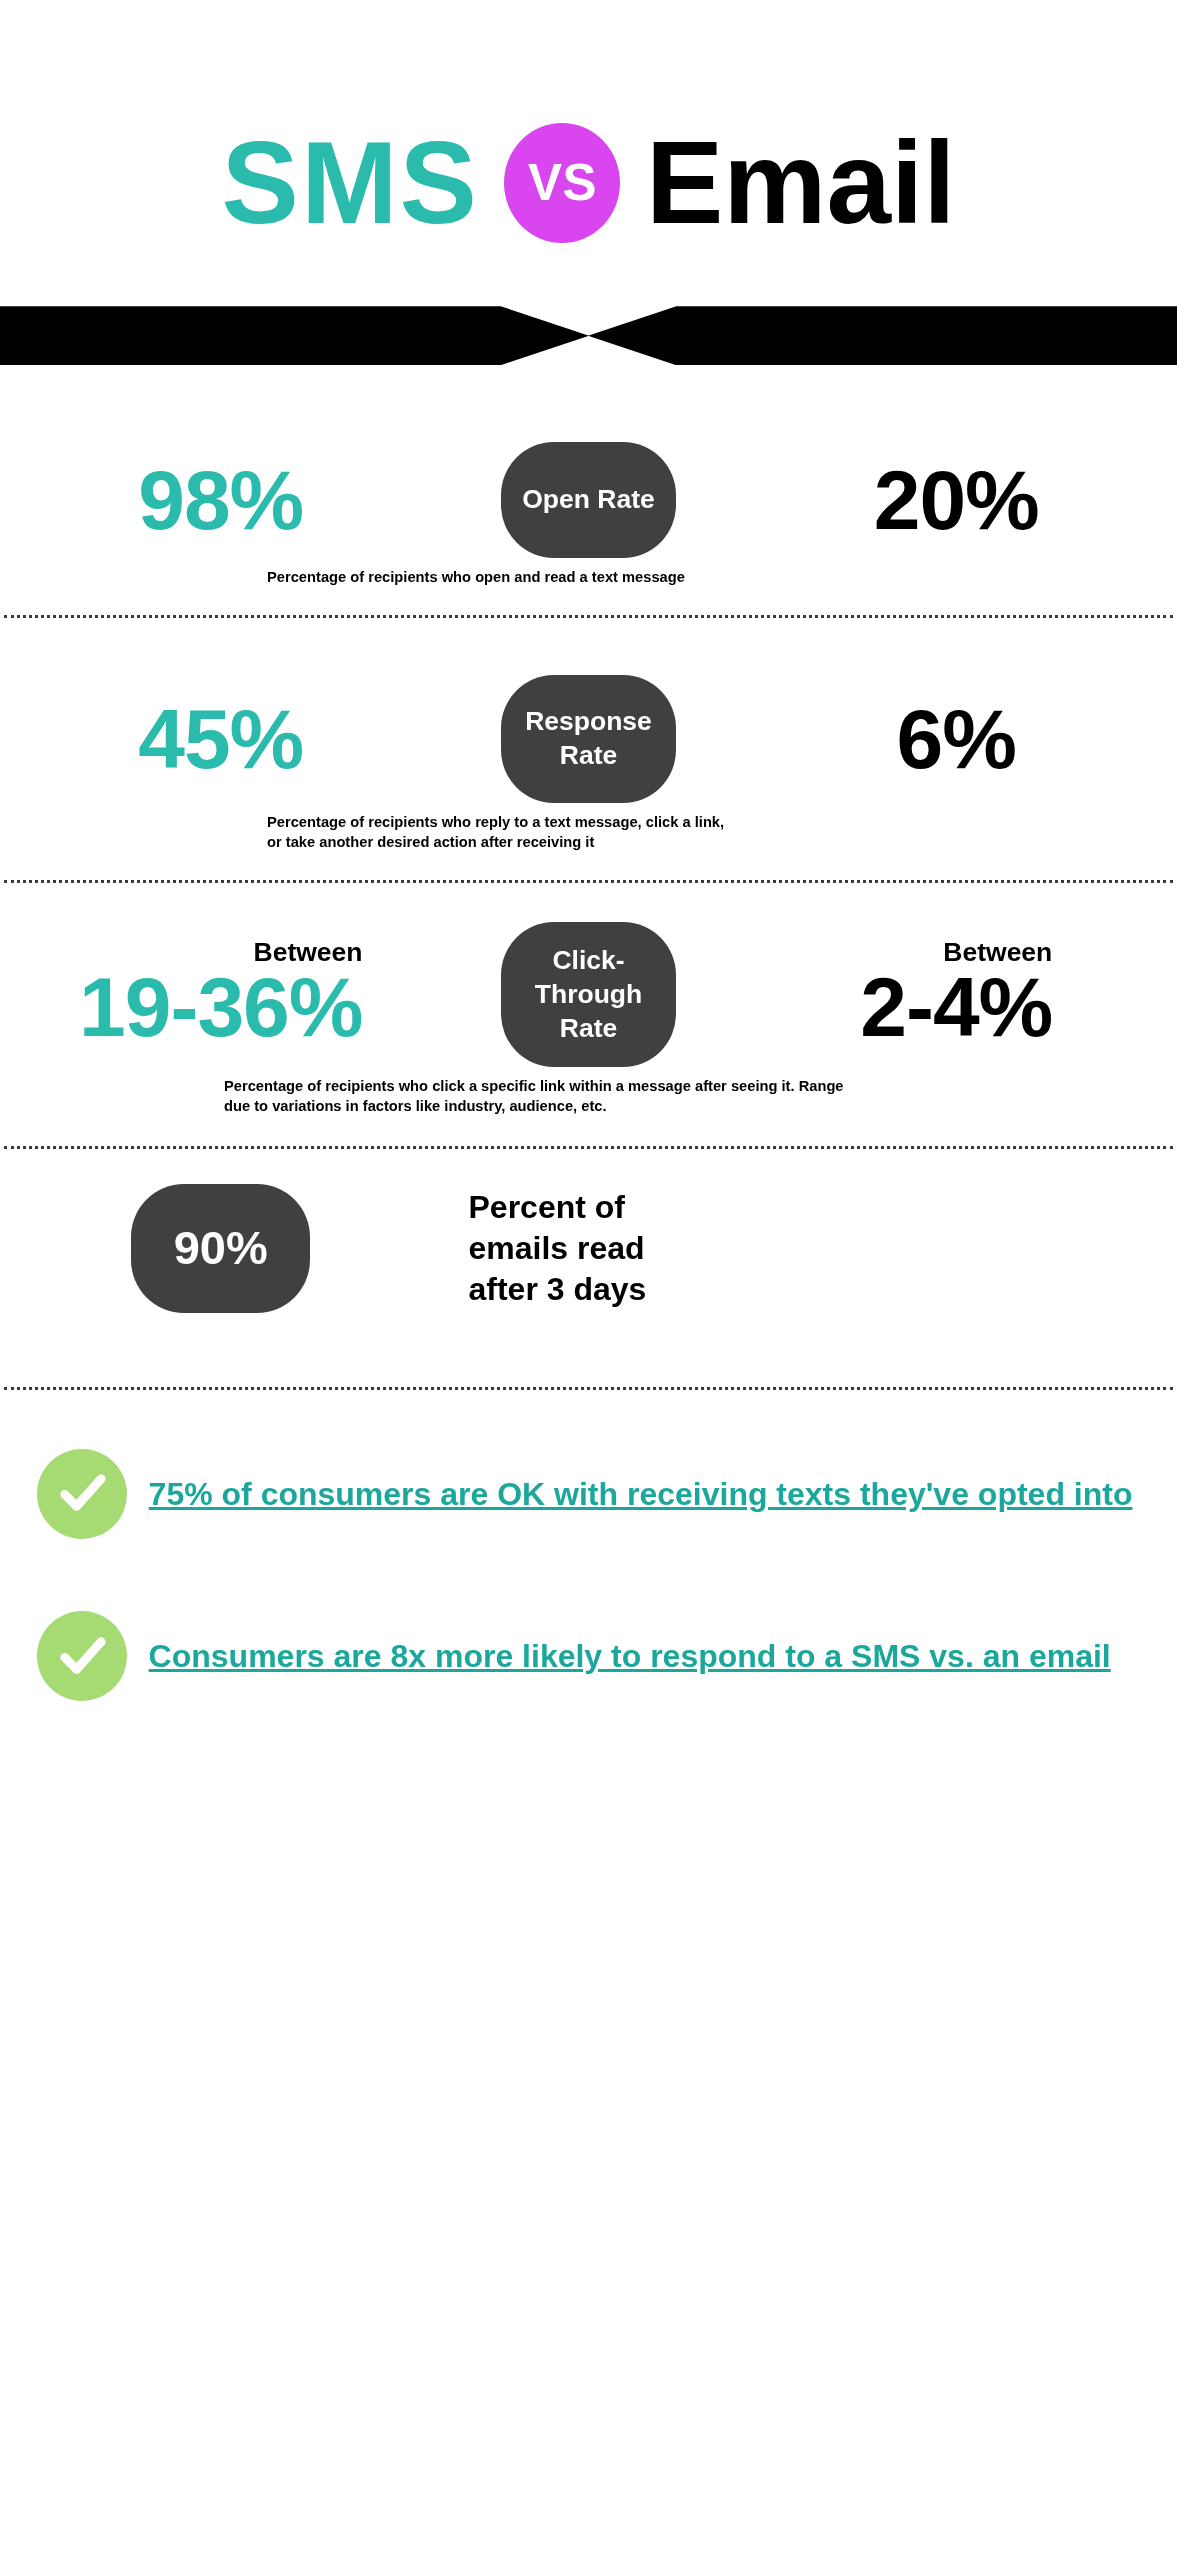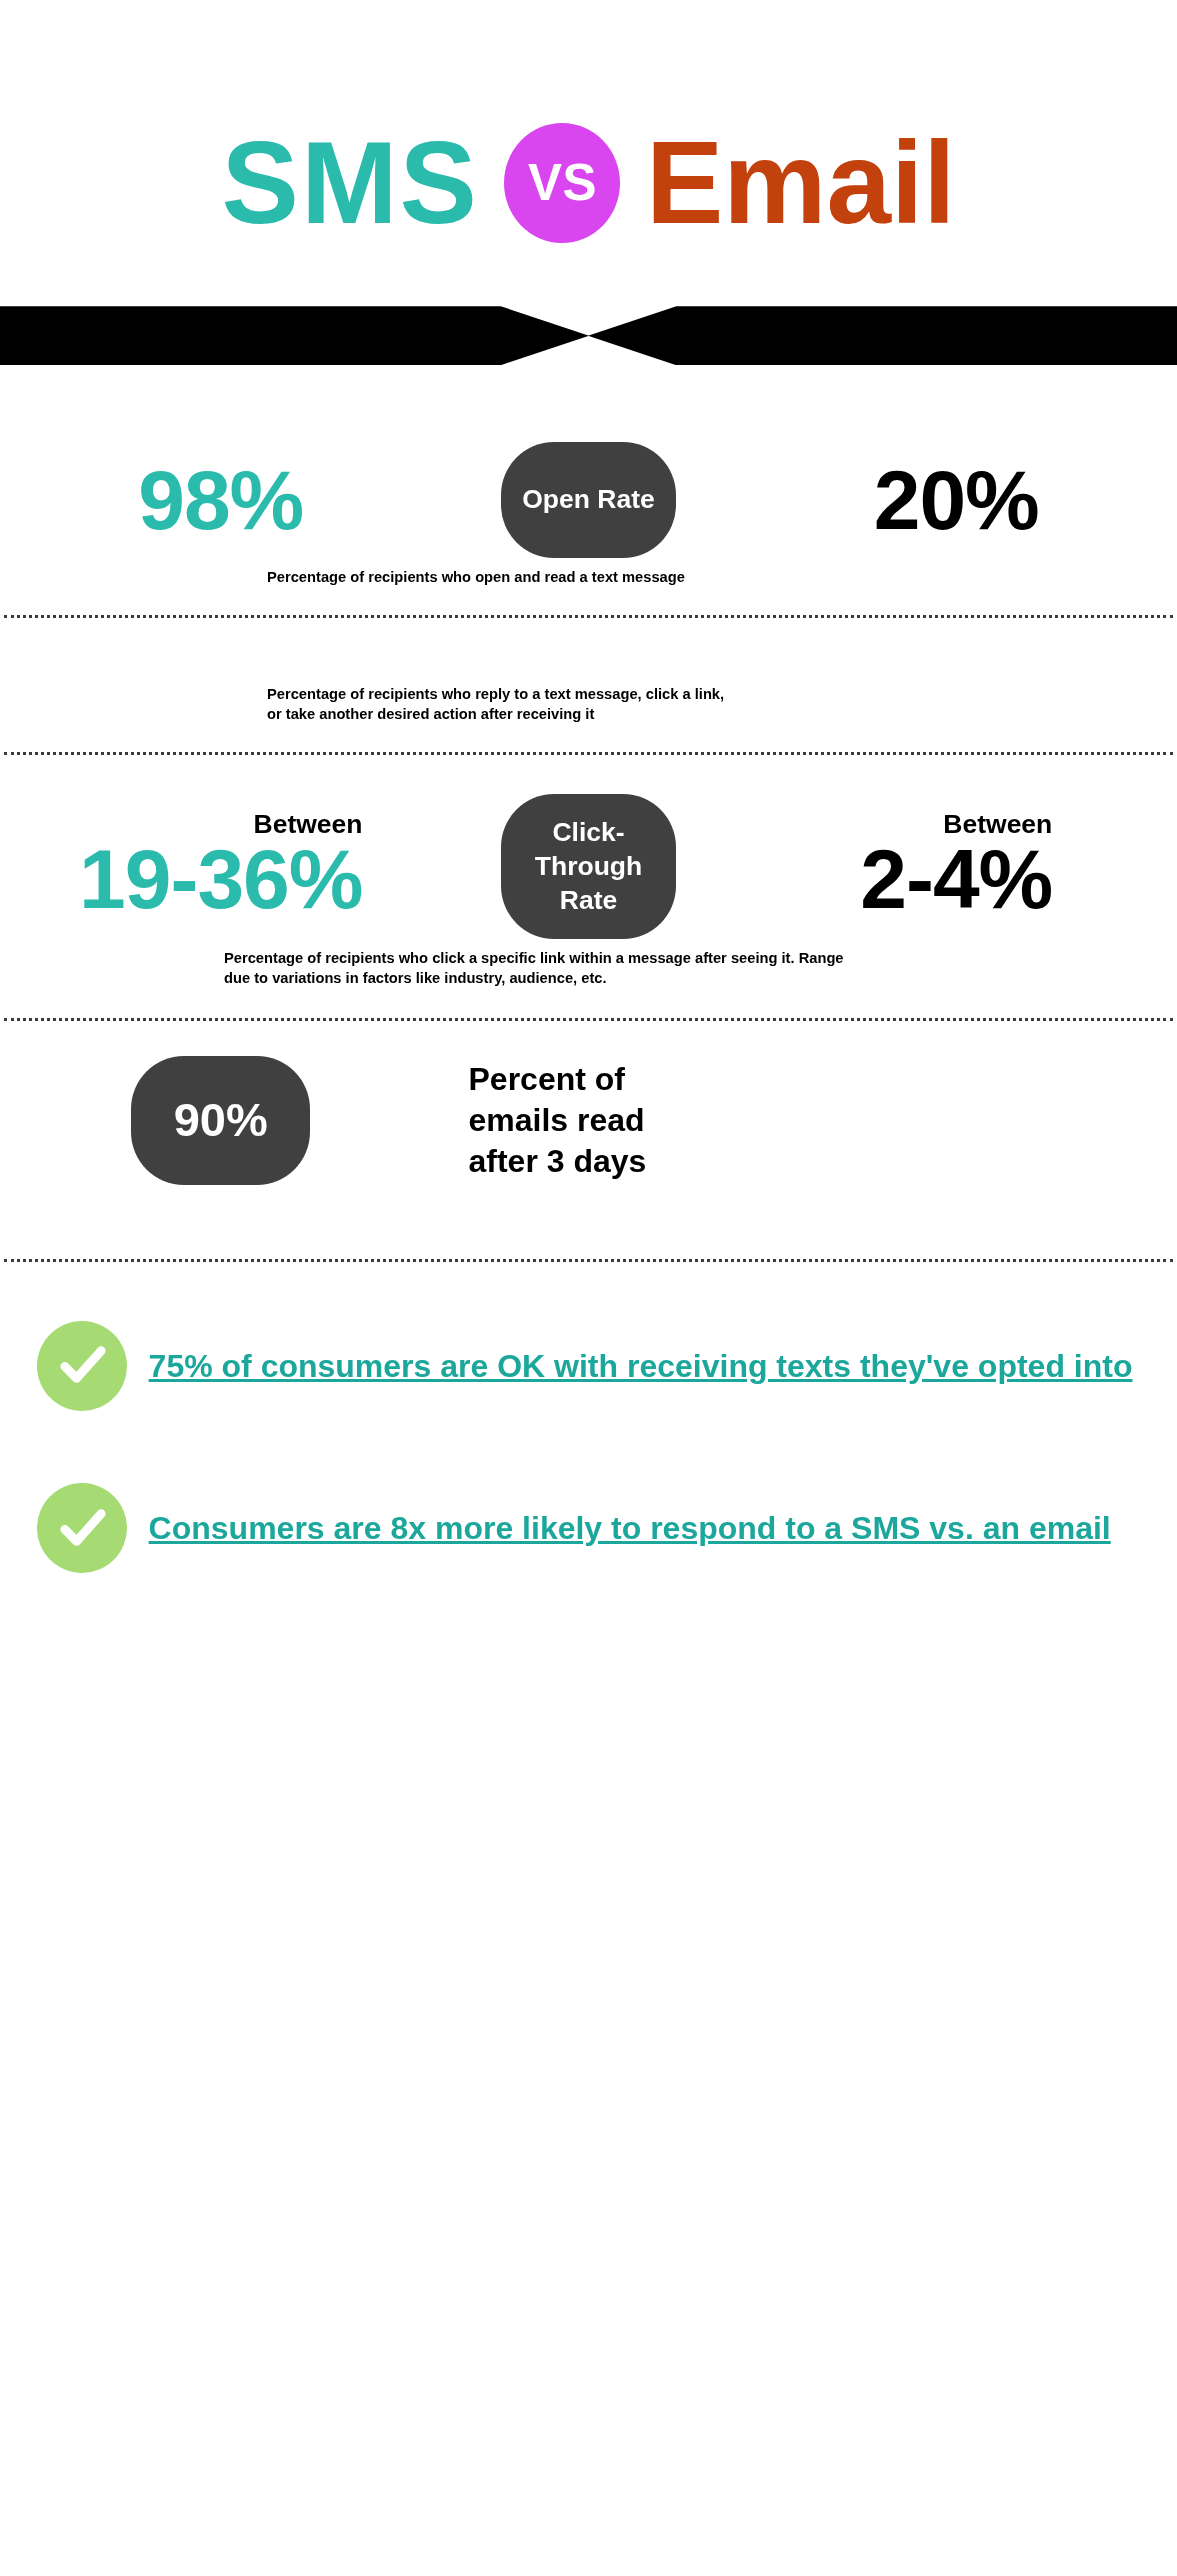--- a/index.html
+++ b/index.html
@@ -45,21 +45,21 @@
     font-size: 51px;
     font-weight: 700;
     letter-spacing: 0.5px;
     flex: 0 0 auto;
   }
   .title-email {
     font-size: 116px;
     font-weight: 700;
     letter-spacing: 0px;
     line-height: 1;
-    color: #c2410c;
+    color: #000000;
   }
 
   
   .ribbon {
     position: relative;
     width: 100%;
     height: 59px;
     margin-top: -7.8px;
   }
   .ribbon-half {
@@ -221,20 +221,29 @@
     <div class="stat-right">
       <div class="stat-value">20%</div>
     </div>
   </div>
   <div class="stat-desc" style="max-width:438px;">Percentage of recipients who open and read a text message</div>
 </div>
 
 <div class="divider" style="margin-top:27.5px;"></div>
 
 <div class="stat-section" style="padding-top:57px;">
+  <div class="stat-row">
+    <div class="stat-left">
+      <div class="stat-value">45%</div>
+    </div>
+    <div class="pill pill-h2">Response Rate</div>
+    <div class="stat-right">
+      <div class="stat-value">6%</div>
+    </div>
+  </div>
   <div class="stat-desc" style="max-width:469px;">Percentage of recipients who reply to a text message, click a link, or take another desired action after receiving it</div>
 </div>
 
 <div class="divider" style="margin-top:27.5px;"></div>
 
 <div class="stat-section" style="padding-top:39px;">
   <div class="stat-row">
     <div class="stat-left">
       <div class="stat-prefix">Between</div>
       <div class="stat-value">19-36%</div>

